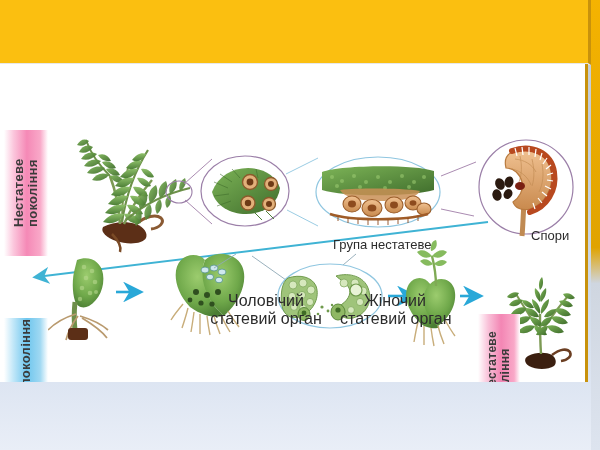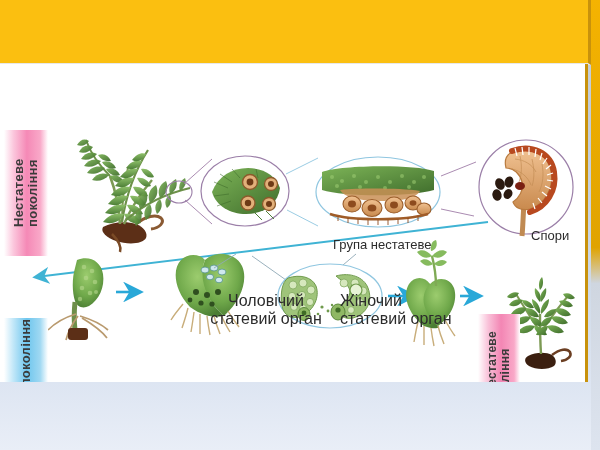--- a/index.html
+++ b/index.html
@@ -45,21 +45,21 @@
 
   #lbl-asexual{left:4px;top:66px;width:44px;height:126px;font-size:13px;}
   #lbl-sexual{left:4px;top:254px;width:44px;height:126px;font-size:13px;}
   #lbl-new-asexual{left:478px;top:250px;width:42px;height:132px;font-size:12px;}
 
   
   .cap{position:absolute;color:#2c2c2c;font-size:16px;white-space:nowrap;}
   #cap-sporangia{left:333px;top:173px;font-size:13px;}
   #cap-spores{left:494px;top:164px;font-size:13px;margin-left:37px;}
   #cap-male{left:204px;top:228px;text-align:center;line-height:1.12;width:124px;}
-  #cap-female{left:340px;top:228px;line-height:1.12;width:110px;}
+  #cap-female{left:340px;top:228px;text-align:center;line-height:1.12;width:110px;}
 
   
   #art{position:absolute;left:0;top:0;width:585px;height:318px;}
 </style>
 </head>
 <body>
 
 <div id="slide">
 
   <div class="top-band"></div>

